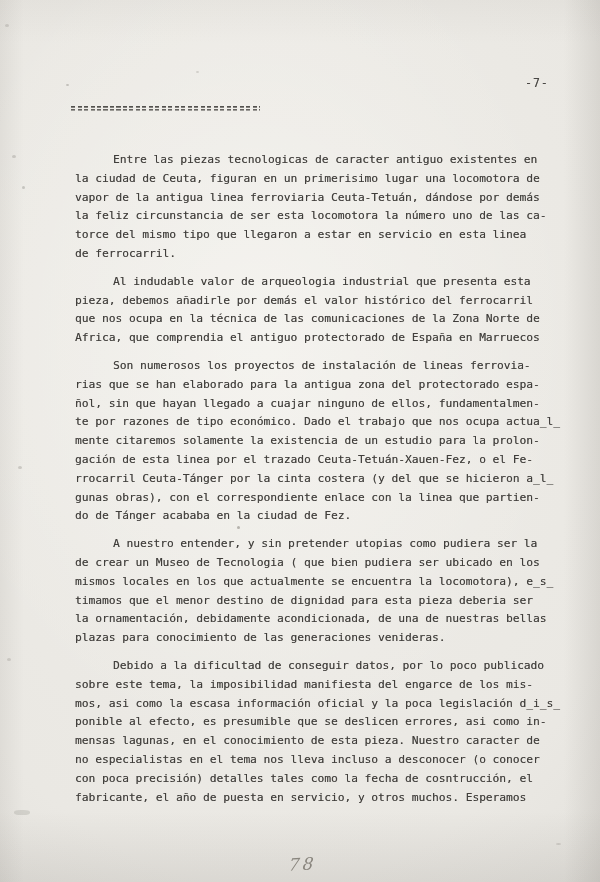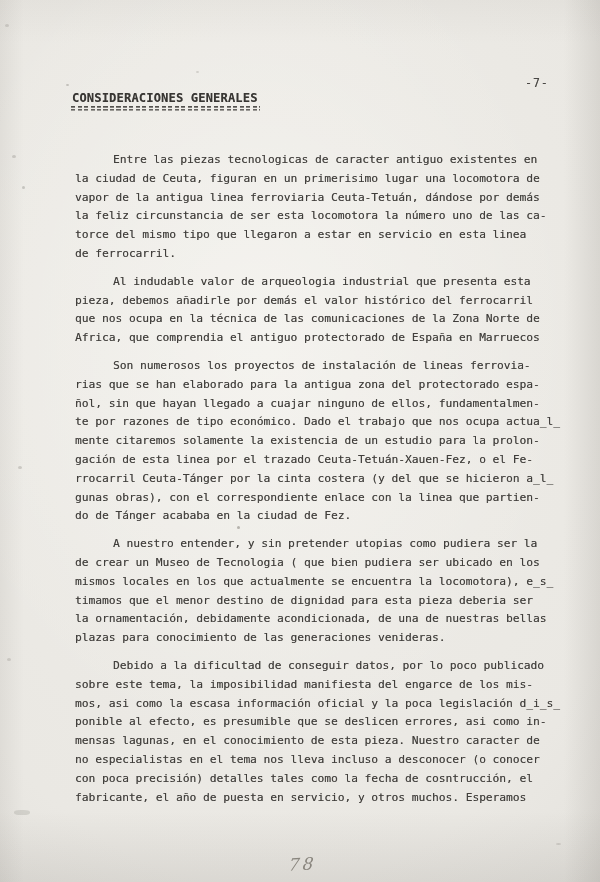--- a/index.html
+++ b/index.html
@@ -42,21 +42,20 @@
   }
   .speck{ position:absolute;background:#8d8a84;border-radius:50%; }
 </style>
 </head>
 <body>
 
 <div class="page">
 
   <div class="pagenum ink">-7-</div>
 
-  <div class="title ink">CONSIDERACIONES GENERALES</div>
   <div class="title-underline"></div>
 
   <div class="body-text ink" id="body-text"><div class="para"><div class="line first">Entre las piezas tecnologicas de caracter antiguo existentes en</div><div class="line">la ciudad de Ceuta, figuran en un primerisimo lugar una locomotora de</div><div class="line">vapor de la antigua linea ferroviaria Ceuta-Tetuán, dándose por demás</div><div class="line">la feliz circunstancia de ser esta locomotora la número uno de las ca-</div><div class="line">torce del mismo tipo que llegaron a estar en servicio en esta linea</div><div class="line">de ferrocarril.</div></div><div class="para"><div class="line first">Al indudable valor de arqueologia industrial que presenta esta</div><div class="line">pieza, debemos añadirle por demás el valor histórico del ferrocarril</div><div class="line">que nos ocupa en la técnica de las comunicaciones de la Zona Norte de</div><div class="line">Africa, que comprendia el antiguo protectorado de España en Marruecos</div></div><div class="para"><div class="line first">Son numerosos los proyectos de instalación de lineas ferrovia-</div><div class="line">rias que se han elaborado para la antigua zona del protectorado espa-</div><div class="line">ñol, sin que hayan llegado a cuajar ninguno de ellos, fundamentalmen-</div><div class="line">te por razones de tipo económico. Dado el trabajo que nos ocupa actua̲l̲</div><div class="line">mente citaremos solamente la existencia de un estudio para la prolon-</div><div class="line">gación de esta linea por el trazado Ceuta-Tetuán-Xauen-Fez, o el Fe-</div><div class="line">rrocarril Ceuta-Tánger por la cinta costera (y del que se hicieron a̲l̲</div><div class="line">gunas obras), con el correspondiente enlace con la linea que partien-</div><div class="line">do de Tánger acababa en la ciudad de Fez.</div></div><div class="para"><div class="line first">A nuestro entender, y sin pretender utopias como pudiera ser la</div><div class="line">de crear un Museo de Tecnologia ( que bien pudiera ser ubicado en los</div><div class="line">mismos locales en los que actualmente se encuentra la locomotora), e̲s̲</div><div class="line">timamos que el menor destino de dignidad para esta pieza deberia ser</div><div class="line">la ornamentación, debidamente acondicionada, de una de nuestras bellas</div><div class="line">plazas para conocimiento de las generaciones venideras.</div></div><div class="para"><div class="line first">Debido a la dificultad de conseguir datos, por lo poco publicado</div><div class="line">sobre este tema, la imposibilidad manifiesta del engarce de los mis-</div><div class="line">mos, asi como la escasa información oficial y la poca legislación d̲i̲s̲</div><div class="line">ponible al efecto, es presumible que se deslicen errores, asi como in-</div><div class="line">mensas lagunas, en el conocimiento de esta pieza. Nuestro caracter de</div><div class="line">no especialistas en el tema nos lleva incluso a desconocer (o conocer</div><div class="line">con poca precisión) detalles tales como la fecha de cosntrucción, el</div><div class="line">fabricante, el año de puesta en servicio, y otros muchos. Esperamos</div></div></div>
 
   <div class="handwritten">78</div>
 
   <div class="speck" style="left:66px;top:84px;width:3px;height:2px;opacity:.45"></div>
   <div class="speck" style="left:196px;top:71px;width:3px;height:2px;opacity:.3"></div>
   <div class="speck" style="left:5px;top:24px;width:4px;height:3px;opacity:.3"></div>
   <div class="speck" style="left:12px;top:155px;width:4px;height:3px;opacity:.35"></div>

